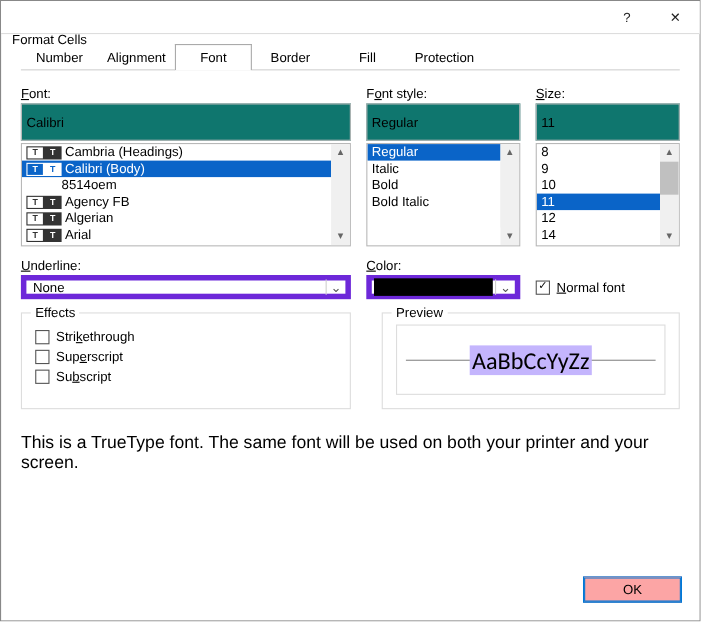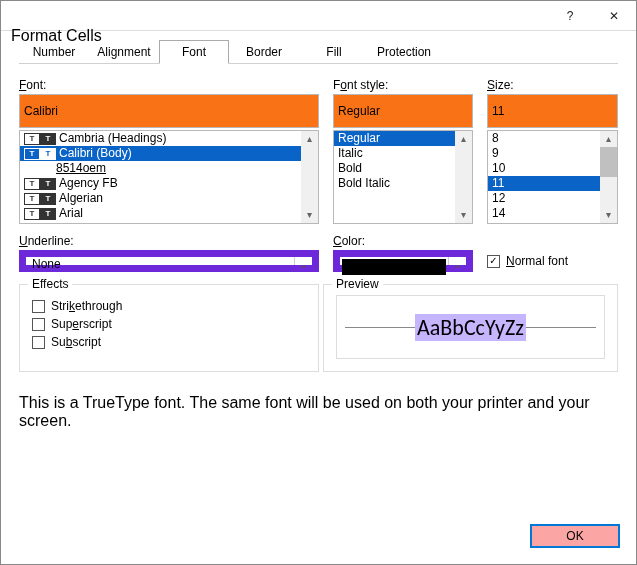--- a/index.html
+++ b/index.html
@@ -1,41 +1,41 @@
 <!DOCTYPE html>
 <html><head>
 <meta charset="utf-8">
 <style>
   * { box-sizing: border-box; font-family: "Segoe UI", Tahoma, sans-serif; font-size: 12px; }
   body { margin: 0; background: #fff; }
   .window { width: 637px; height: 565px; border: 1px solid #888; background: #fff; display: flex; flex-direction: column; }
   .titlebar { height: 30px; display: flex; align-items: center; padding: 0 0 0 10px; border-bottom: 1px solid #ddd; background: #fff; }
-  .titlebar .title { flex: 1; font-size: 16px; margin-top: 40px; }
+  .titlebar .title { flex: 1; font-size: 12px; margin-top: 40px; }
   .titlebar .tbtn { width: 44px; height: 30px; display: flex; align-items: center; justify-content: center; color: #222; }
   .content { flex: 1; padding: 8px 18px 0 18px; display: flex; flex-direction: column; }
   .tabs { display: flex; border-bottom: 1px solid #d0d0d0; margin-bottom: 14px; }
   .tab { padding: 4px 0; width: 70px; text-align: center; border: 1px solid transparent; position: relative; top: 1px; }
   .tab.active { border: 1px solid #aaa; border-bottom: 1px solid #fff; background: #fff; }
   .cols { display: flex; gap: 14px; }
   .label { margin-bottom: 2px; }
   .under { text-decoration: underline; }
-  .textfield { height: 22px; border: 1px solid #b8b8b8; background: #f97316; padding: 16px 4px; width: 100%; }
+  .textfield { height: 22px; border: 1px solid #b8b8b8; background: #0f766e; padding: 16px 4px; width: 100%; }
   .listbox { border: 1px solid #b8b8b8; background: #fff; height: 94px; overflow: hidden; position: relative; margin-top: 2px; }
   .listbox .scroll { position: absolute; top: 0; right: 0; bottom: 0; width: 17px; background: #f0f0f0; display: flex; flex-direction: column; align-items: center; justify-content: space-between; }
   .listbox .scroll .arrow { font-size: 10px; color: #666; line-height: 16px; }
   .listbox .items { position: absolute; left: 0; right: 17px; top: 0; }
   .li { padding: 0 4px; height: 15px; line-height: 15px; white-space: nowrap; display: flex; align-items: center; gap: 3px; }
   .li.sel { background: #0a64c8; color: #fff; }
   .tt { display:inline-flex; align-items:center; justify-content:center; width:16px; height:12px; font-size:8px; font-weight:bold; }
   .tt-outer { border:1px solid #333; padding:0 1px; color:#333; }
   .tt-inner { background:#333; color:#fff; padding:0 1px; margin-left:-3px; }
   .li.sel .tt-outer { border-color:#fff; color:#fff; }
   .li.sel .tt-inner { background:#fff; color:#0a64c8; }
   .row2 { display: flex; gap: 14px; margin-top: 10px; }
-  .combo { height: 22px; border: 7px solid #6d28d9; display: flex; }
+  .combo { height: 22px; border: 5px solid #6d28d9; display: flex; align-items: center; }
   .combo .val { flex: 1; padding: 0 6px; }
   .combo .dd { width: 18px; text-align: center; border-left: 1px solid #cfcfcf; color:#555; }
   .color-sw { flex:1; margin:2px; background:#000; height:16px; }
   .chk { display: flex; align-items: center; gap: 6px; margin: 4px 0; }
   .chkbox { width: 13px; height: 13px; border: 1px solid #555; display: flex; align-items: center; justify-content: center; font-size: 10px; line-height: 10px; background:#fff; }
   .fieldset { border: 1px solid #ddd; margin-top: 12px; padding: 10px 12px 12px; position: relative; }
   .fieldset .legend { position: absolute; top: -8px; left: 8px; background: #fff; padding: 0 4px; }
   .preview-box { border: 1px solid #ddd; height: 64px; display:flex; align-items:center; justify-content:center; position:relative; }
   .preview-line { position:absolute; left:8px; right:8px; border-bottom:1px solid #888; }
   .preview-text { font-family: Calibri, sans-serif; font-size: 22px; position:relative; background:#c4b5fd; padding:0 2px; }
@@ -76,21 +76,21 @@
               <div class="li" style="padding-left: 4px;">
                 <span class="tt tt-outer">T</span>
                 <span class="tt tt-inner">T</span>
                 <span>Cambria (Headings)</span>
               </div>
               <div class="li sel" style="padding-left: 4px;">
                 <span class="tt tt-outer">T</span>
                 <span class="tt tt-inner">T</span>
                 <span>Calibri (Body)</span>
               </div>
-              <div class="li" style="padding-left: 36px; text-decoration: underline;">
+              <div class="li" style="padding-left: 36px;">
                 <span>8514oem</span>
               </div>
               <div class="li" style="padding-left: 4px;">
                 <span class="tt tt-outer">T</span>
                 <span class="tt tt-inner">T</span>
                 <span>Agency FB</span>
               </div>
               <div class="li" style="padding-left: 4px;">
                 <span class="tt tt-outer">T</span>
                 <span class="tt tt-inner">T</span>
@@ -164,21 +164,21 @@
         </div>
       </div>
       <div style="flex:1; padding-top:16px;">
         <div class="chk">
           <div class="chkbox" id="nf-chk">✓</div>
           <span><span class="under">N</span><span>ormal font</span></span>
         </div>
       </div>
     </div>
 
-    <div style="display:flex; gap:4px;">
+    <div style="display:flex; gap:28px;">
       <div class="fieldset" style="flex:0 0 300px;">
         <div class="legend">Effects</div>
         <div id="effects-items">
             <div class="chk">
               <div class="chkbox"></div>
               <span>Stri<span class="under">k</span>ethrough</span>
             </div>
             <div class="chk">
               <div class="chkbox"></div>
               <span>Sup<span class="under">e</span>rscript</span>

